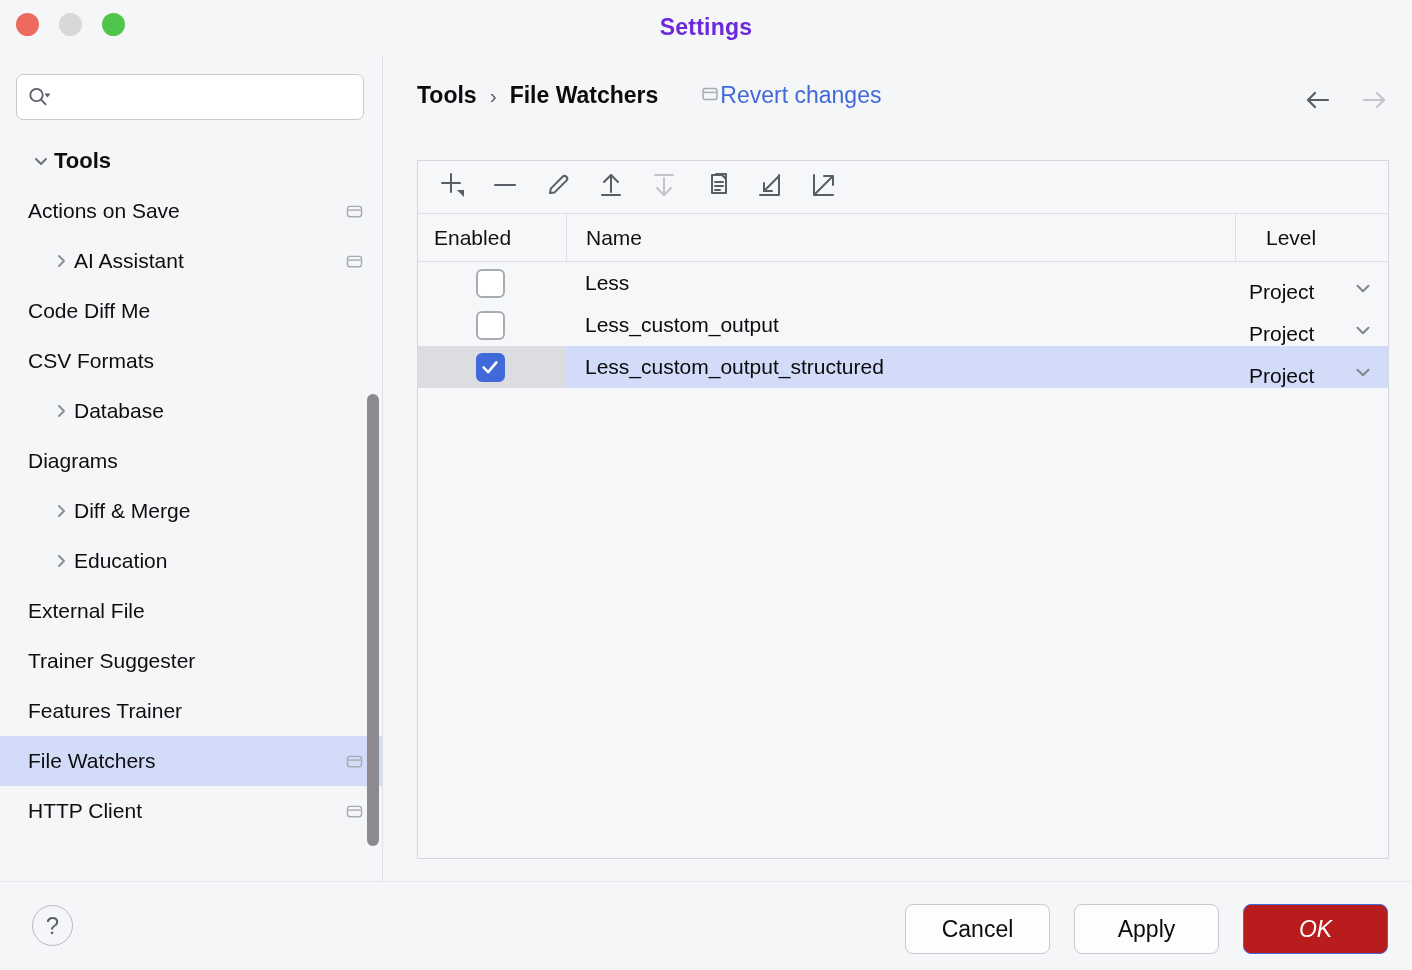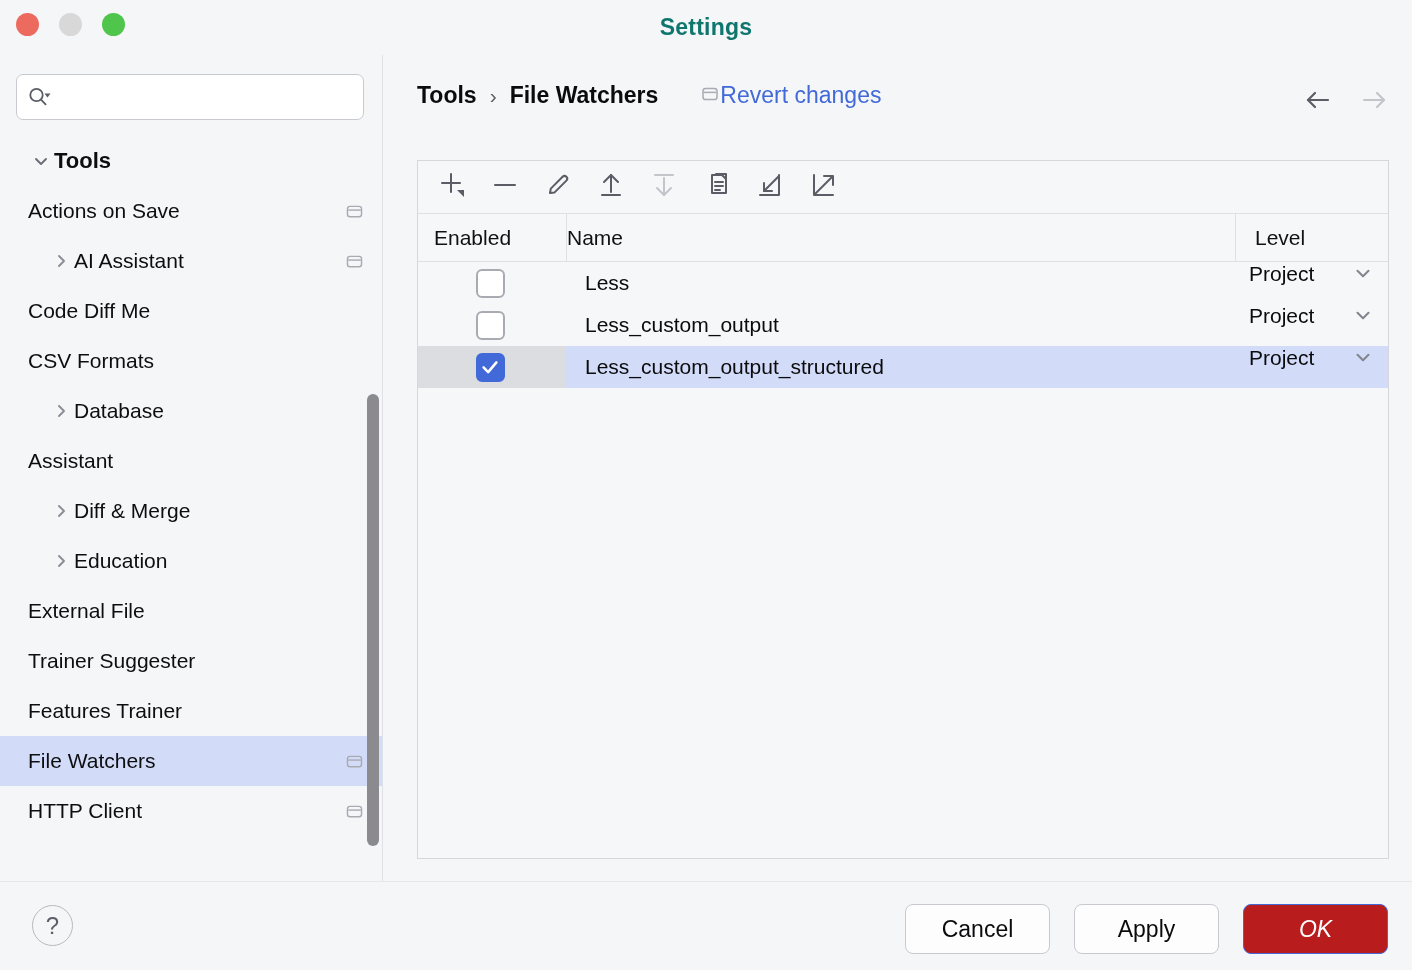--- a/index.html
+++ b/index.html
@@ -18,21 +18,21 @@
     position: absolute; top: 0; left: 0; right: 0; height: 55px;
     background: #f5f6f8;
   }
   .traffic { position: absolute; top: 13px; left: 16px; display: flex; gap: 20px; }
   .light { width: 23px; height: 23px; border-radius: 50%; }
   .light.red    { background: #ec6a5e; }
   .light.yellow { background: #d8d8d8; }
   .light.green  { background: #4fc54c; }
   .window-title {
     position: absolute; top: 14px; left: 0; right: 0;
-    text-align: center; font-size: 23px; font-weight: bold; color: #0f766e;
+    text-align: center; font-size: 23px; font-weight: bold; color: #6d28d9;
     letter-spacing: .2px;
   }
 
   
   .body-split { position: absolute; top: 55px; left: 0; width: 1412px; height: 826px; }
 
   
   .sidebar {
     position: absolute; top: 0; left: 0; width: 383px; height: 826px;
     background: #f5f6f8; border-right: 1px solid #e0e1e4;
@@ -94,35 +94,35 @@
   }
   .tbtn {
     width: 48px; height: 42px; display: flex; align-items: center; justify-content: center;
     cursor: pointer; border-radius: 4px;
   }
   .tbtn.disabled { cursor: default; }
 
   .thead { display: flex; height: 48px; align-items: center; border-bottom: 1px solid #dfe0e4; background: #f6f7f9; text-align: center; }
   .th { font-size: 21px; color: #111113; display: flex; align-items: center; height: 100%; }
   .th-enabled { width: 148px; padding-left: 16px; }
-  .th-name    { flex: 1 1 auto; border-left: 1px solid #dfe0e4; }
-  .th-level   { width: 153px; padding-left: 19px; border-left: 1px solid #dfe0e4; }
+  .th-name    { flex: 1 1 auto; padding-left: 19px; border-left: 1px solid #dfe0e4; }
+  .th-level   { width: 153px; padding-left: 30px; border-left: 1px solid #dfe0e4; }
 
   .tbody { background: #f6f7f9; }
   .trow { display: flex; height: 42px; align-items: center; }
   .trow.selected { background: #d2dcf8; }
   .cell-enabled {
     width: 148px; height: 42px; display: flex; align-items: center; justify-content: center;
     padding-right: 4px;
   }
   .trow.selected .cell-enabled { background: #dcdde1; }
   .cell-name { flex: 1 1 auto; padding-left: 19px; font-size: 21px; color: #0b0b0d; }
   .cell-level {
     width: 153px; padding-left: 14px; font-size: 21px; color: #0b0b0d;
-    display: flex; align-items: flex-start; justify-content: space-between; padding-right: 14px;
+    display: flex; align-items: flex-end; justify-content: space-between; padding-right: 14px;
     height: 42px;
   }
 
   .cb {
     width: 29px; height: 29px; border-radius: 6px;
     border: 2px solid #a9abb3; background: #ffffff;
     display: flex; align-items: center; justify-content: center; cursor: pointer;
   }
   .cb.checked { background: #4169d8; border-color: #4169d8; }
 
@@ -212,21 +212,21 @@
           </div>
           <div class="tree-row child has-twisty">
             <span class="twisty">
               <svg viewBox="0 0 20 20" width="20" height="20">
                 <polyline points="8,5 13,10 8,15" fill="none" stroke="#8b8d96" stroke-width="1.9" stroke-linecap="round" stroke-linejoin="round"></polyline>
               </svg>
             </span>
             <span class="tree-label">Database</span>
           </div>
           <div class="tree-row child">
-            <span class="tree-label">Assistant</span>
+            <span class="tree-label">Diagrams</span>
           </div>
           <div class="tree-row child has-twisty">
             <span class="twisty">
               <svg viewBox="0 0 20 20" width="20" height="20">
                 <polyline points="8,5 13,10 8,15" fill="none" stroke="#8b8d96" stroke-width="1.9" stroke-linecap="round" stroke-linejoin="round"></polyline>
               </svg>
             </span>
             <span class="tree-label">Diff &amp; Merge</span>
           </div>
           <div class="tree-row child has-twisty">

